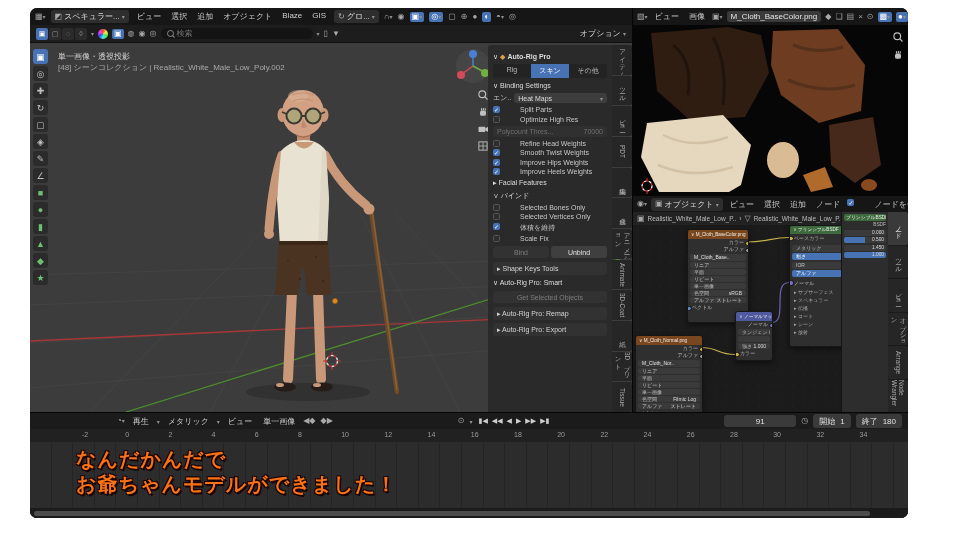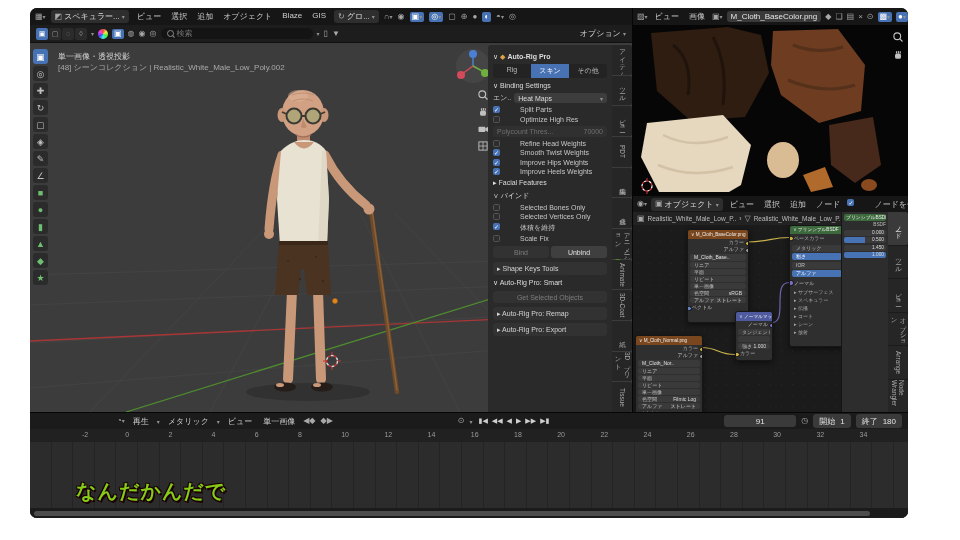--- a/index.html
+++ b/index.html
@@ -606,22 +606,23 @@
           <span style="left: 527.2px;">20</span>
           <span style="left: 570.4px;">22</span>
           <span style="left: 613.6px;">24</span>
           <span style="left: 656.8px;">26</span>
           <span style="left: 700px;">28</span>
           <span style="left: 743.2px;">30</span>
           <span style="left: 786.4px;">32</span>
           <span style="left: 829.6px;">34</span>
         </div>
     <div class="tl-channels"></div>
-    <div class="caption" style="color: #84cc16; margin-top: 32px;">
+    <div class="caption" style="color: #f97316;">
       <div>なんだかんだで</div>
+      <div>お爺ちゃんモデルができました！</div>
     </div>
     <div class="tl-scroll">
           <div class="handle"></div>
         </div>
   </div>
 
 </div>
 </div>
 
 </body></html>

